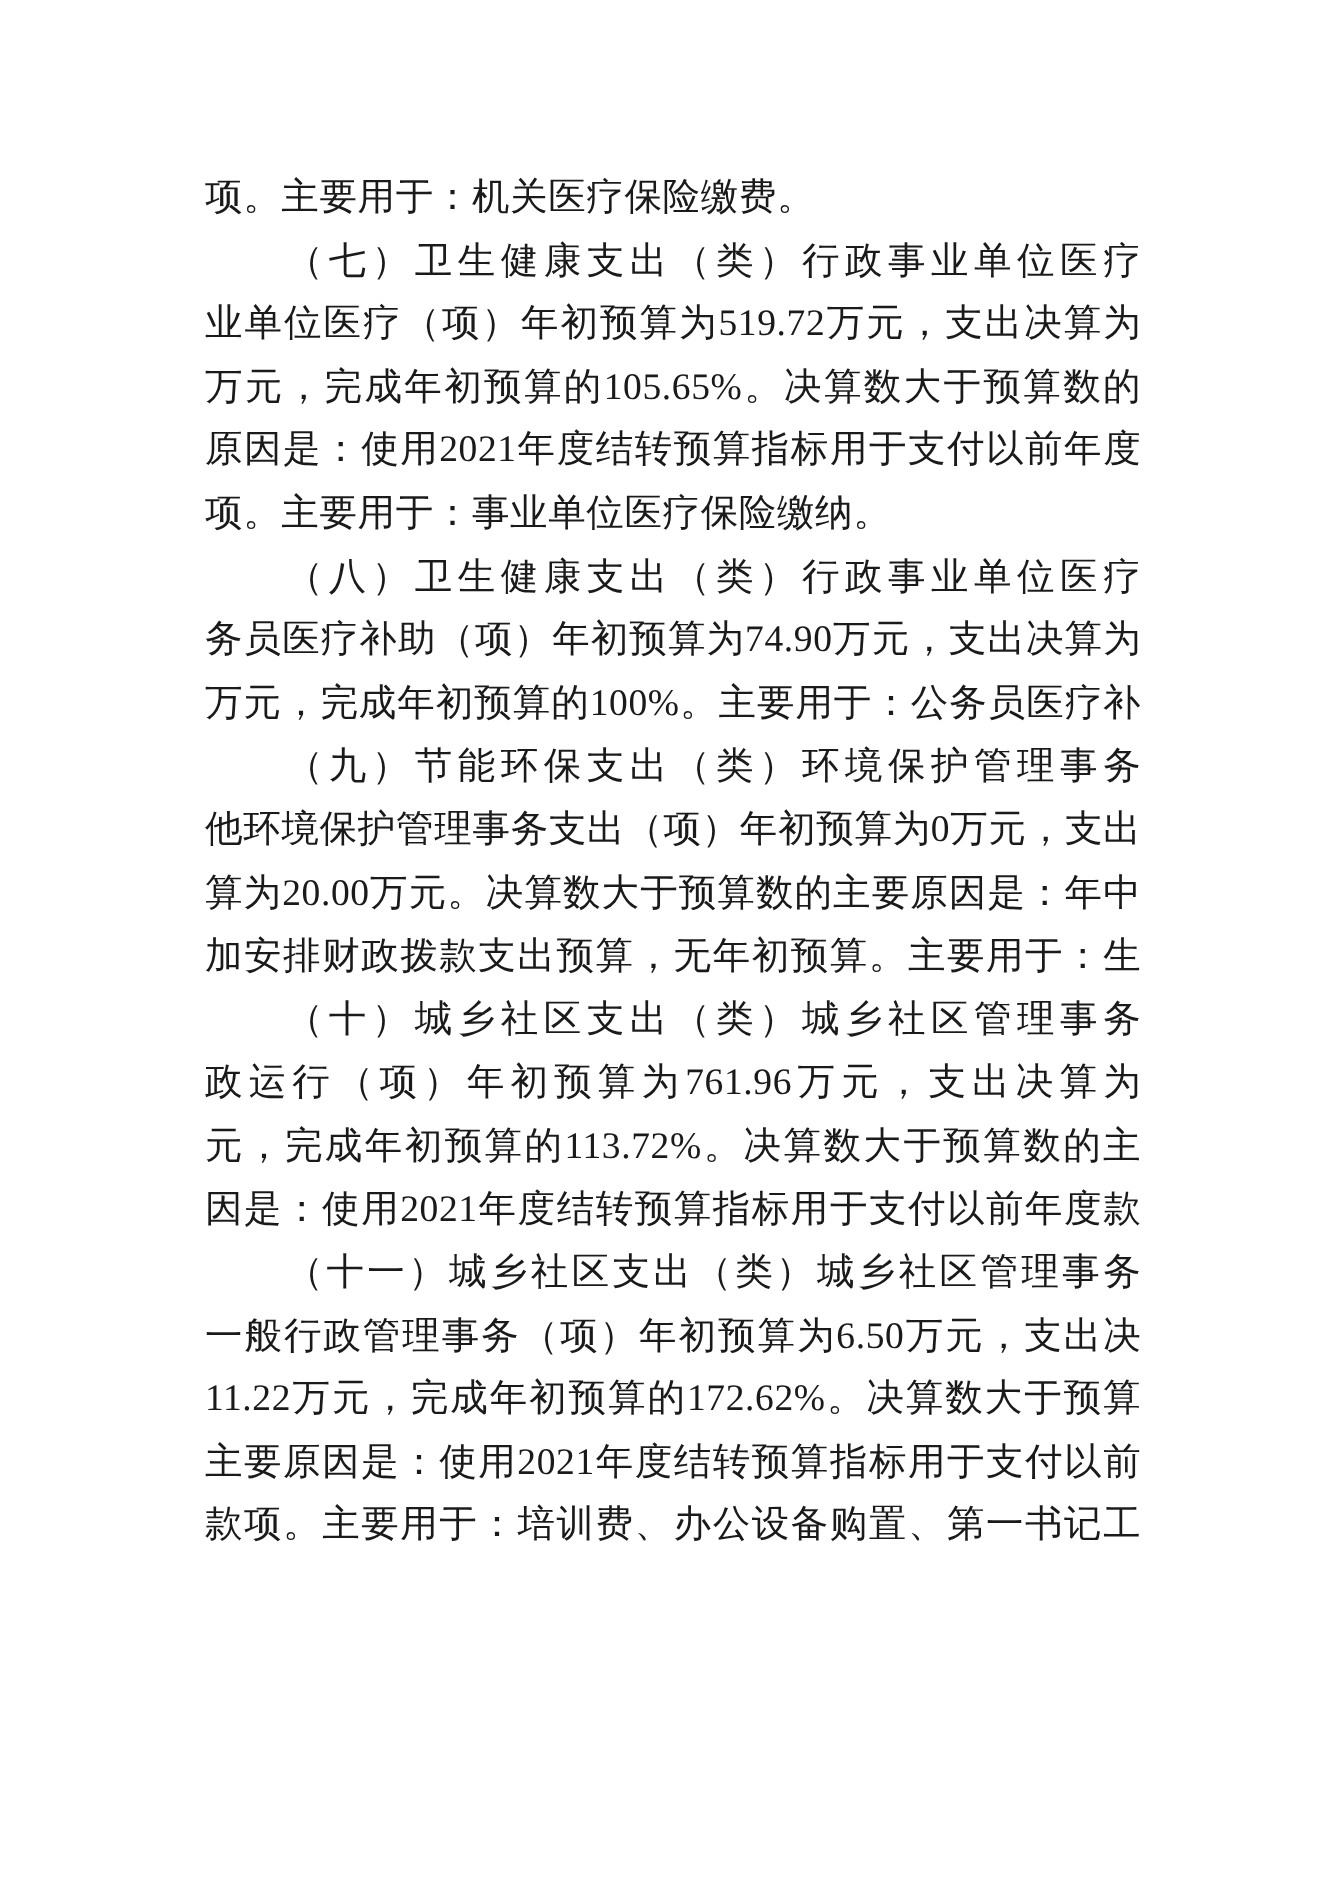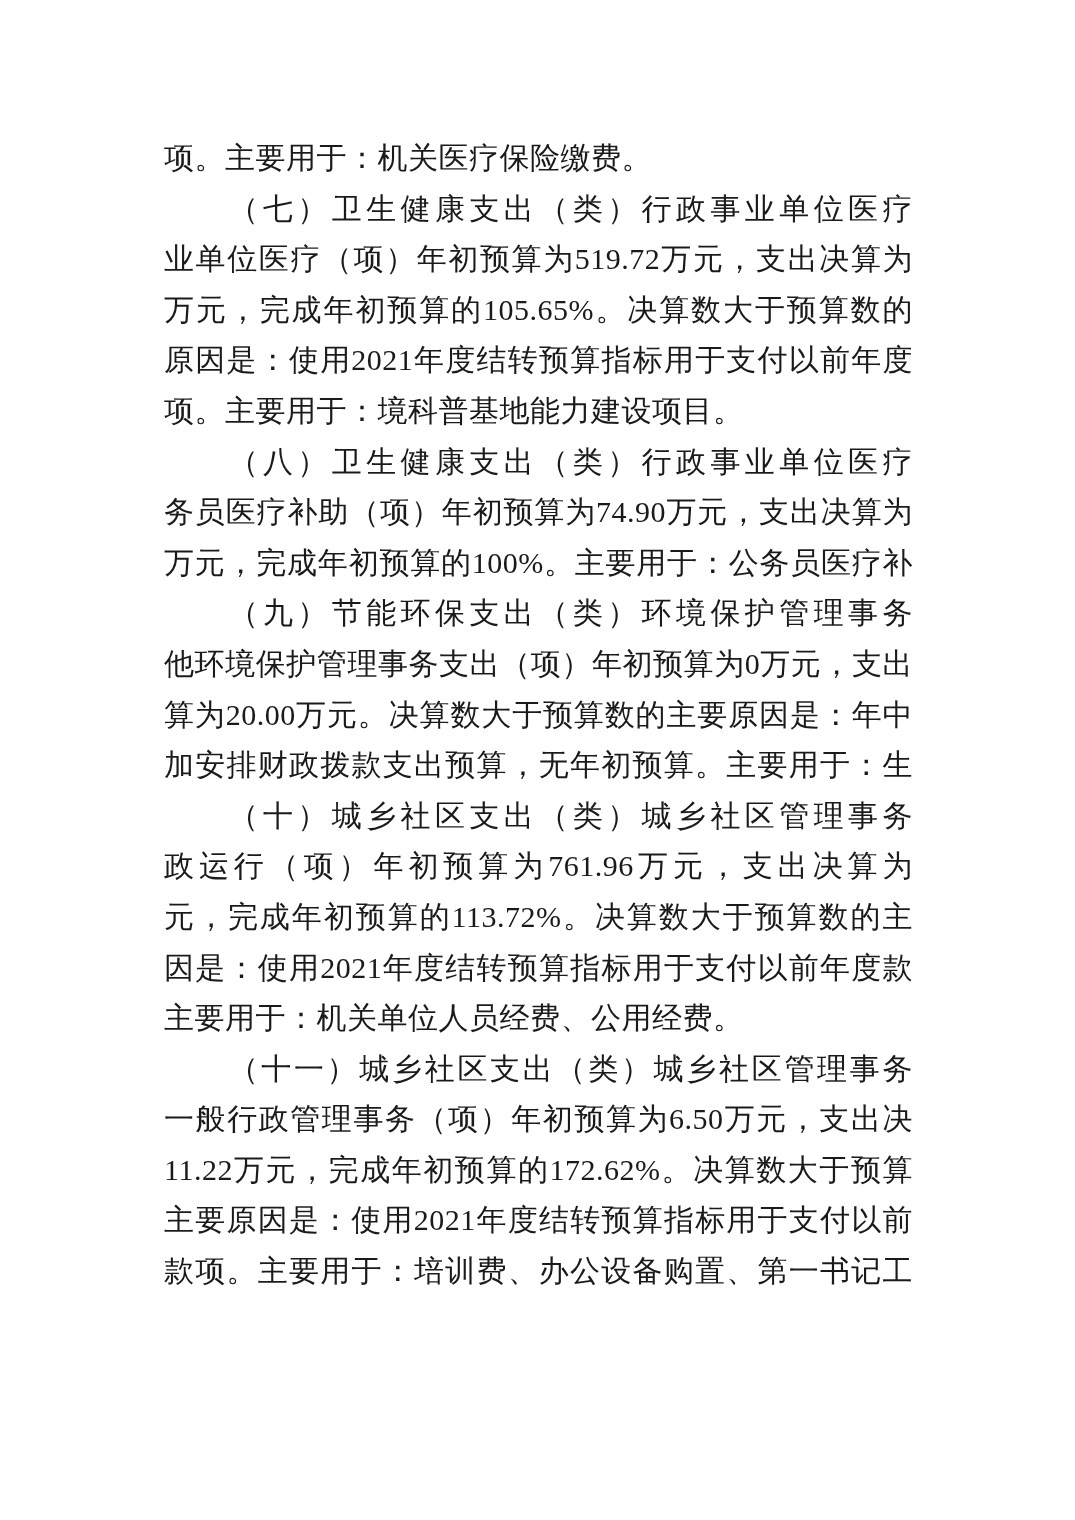--- a/index.html
+++ b/index.html
@@ -42,32 +42,31 @@
 </head>
 <body style="background: rgb(255, 255, 255);">
 
 <div class="page">
   <div class="text-block" style="color: rgb(26, 26, 26);">
       <div class="line flush">项。主要用于：机关医疗保险缴费。</div>
       <div class="line indent justify">（七）卫生健康支出（类）行政事业单位医疗（款）事</div>
       <div class="line justify">业单位医疗（项）年初预算为519.72万元，支出决算为549.09</div>
       <div class="line justify">万元，完成年初预算的105.65%。决算数大于预算数的主要</div>
       <div class="line justify">原因是：使用2021年度结转预算指标用于支付以前年度款</div>
-      <div class="line flush">项。主要用于：境科普基地能力建设项目。</div>
+      <div class="line flush">项。主要用于：事业单位医疗保险缴纳。</div>
       <div class="line indent justify">（八）卫生健康支出（类）行政事业单位医疗（款）公</div>
       <div class="line justify">务员医疗补助（项）年初预算为74.90万元，支出决算为74.90</div>
       <div class="line justify">万元，完成年初预算的100%。主要用于：公务员医疗补助。</div>
       <div class="line indent justify">（九）节能环保支出（类）环境保护管理事务（款）其</div>
       <div class="line justify">他环境保护管理事务支出（项）年初预算为0万元，支出决</div>
       <div class="line justify">算为20.00万元。决算数大于预算数的主要原因是：年中追</div>
       <div class="line justify">加安排财政拨款支出预算，无年初预算。主要用于：生态环</div>
       <div class="line indent justify">（十）城乡社区支出（类）城乡社区管理事务（款）行</div>
       <div class="line justify">政运行（项）年初预算为761.96万元，支出决算为866.53万</div>
       <div class="line justify">元，完成年初预算的113.72%。决算数大于预算数的主要原</div>
       <div class="line justify">因是：使用2021年度结转预算指标用于支付以前年度款项。</div>
-      <div class="line flush">主要用于：机关单位人员经费、公用经费。</div>
       <div class="line indent justify">（十一）城乡社区支出（类）城乡社区管理事务（款）</div>
       <div class="line justify">一般行政管理事务（项）年初预算为6.50万元，支出决算为</div>
       <div class="line justify">11.22万元，完成年初预算的172.62%。决算数大于预算数的</div>
       <div class="line justify">主要原因是：使用2021年度结转预算指标用于支付以前年度</div>
       <div class="line justify">款项。主要用于：培训费、办公设备购置、第一书记工作经</div>
     </div>
 </div>
 
 </body></html>

